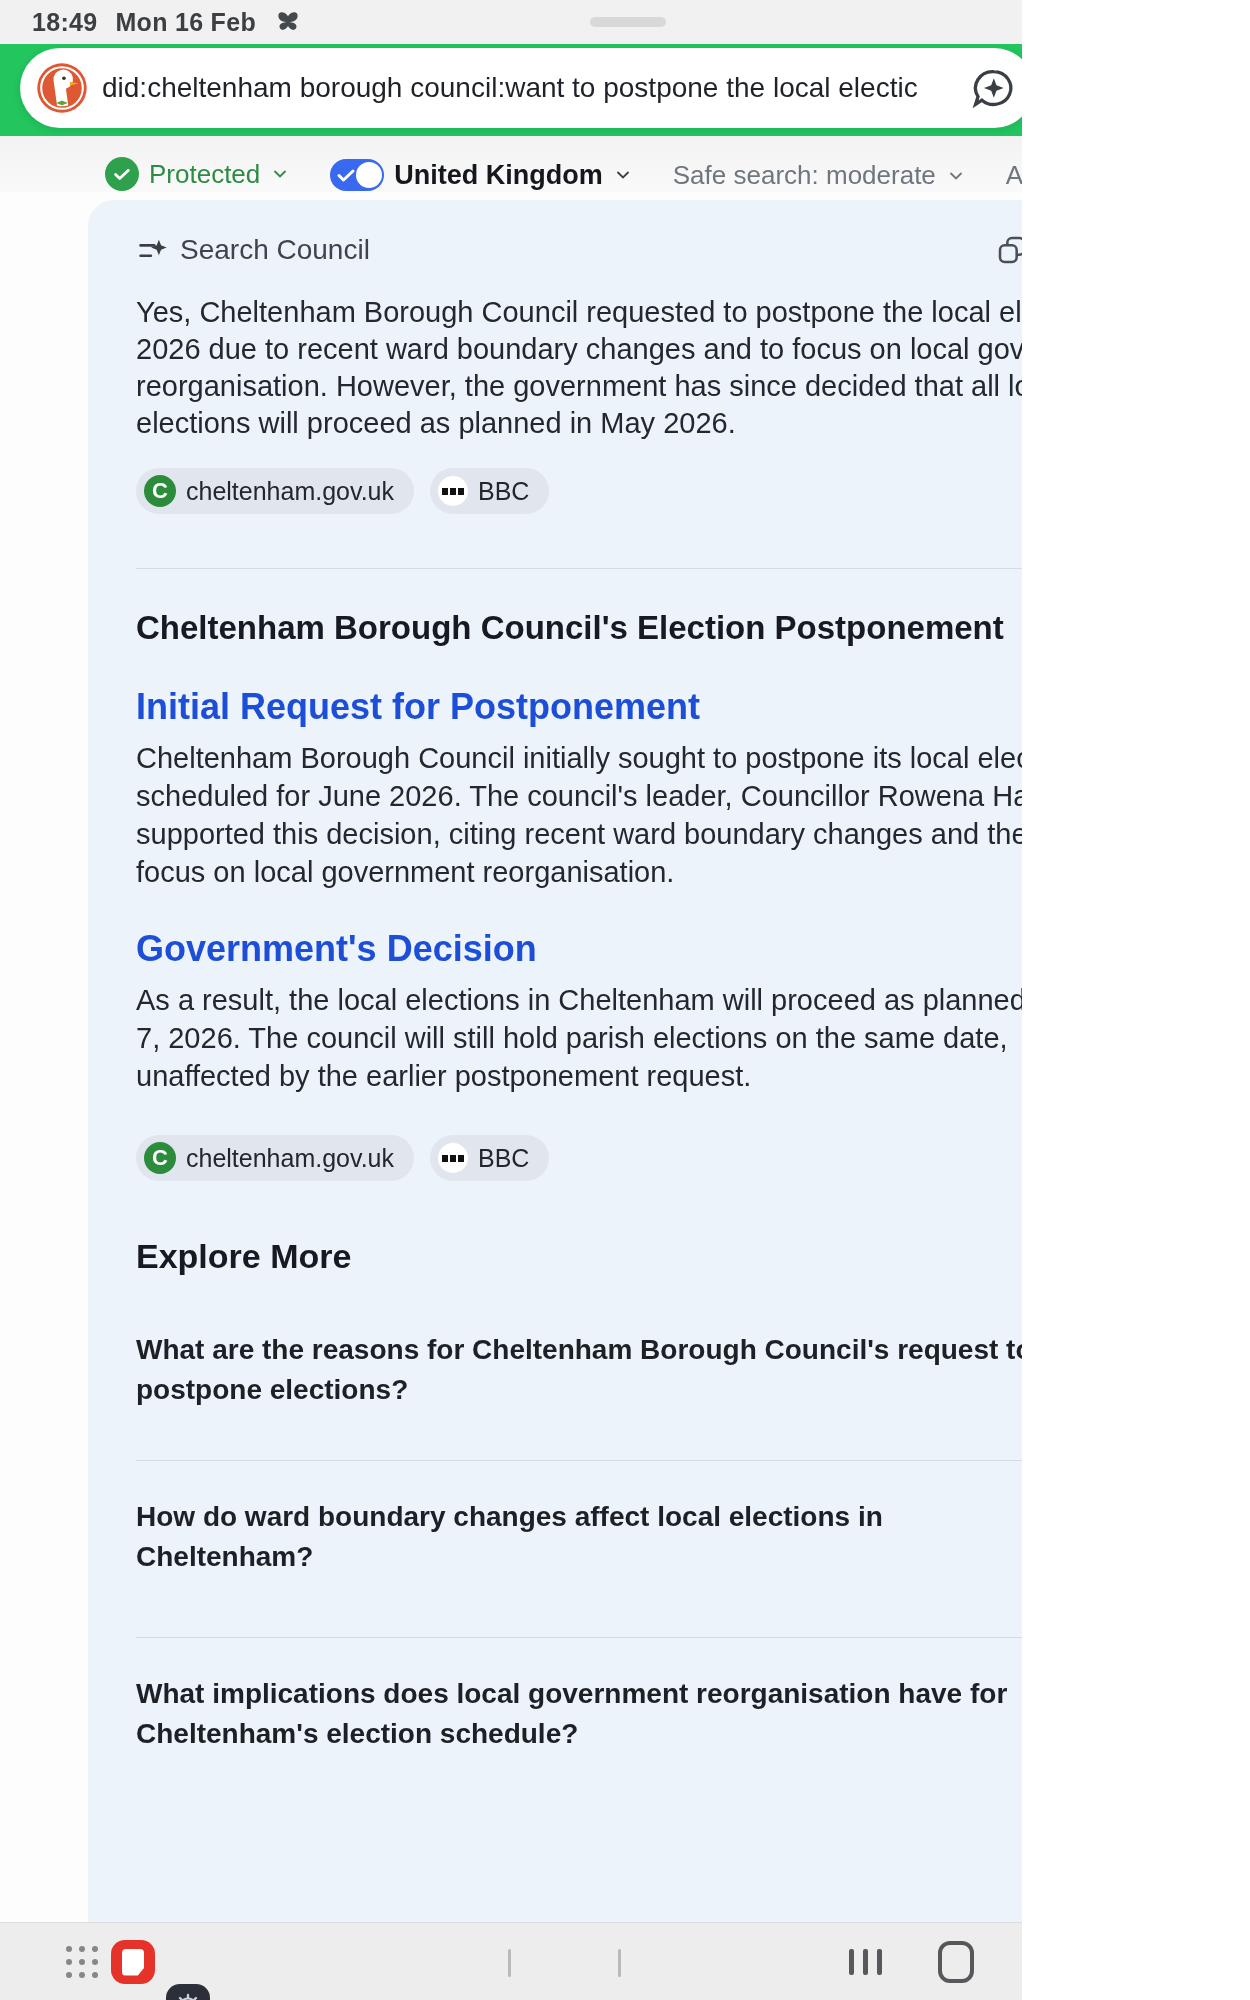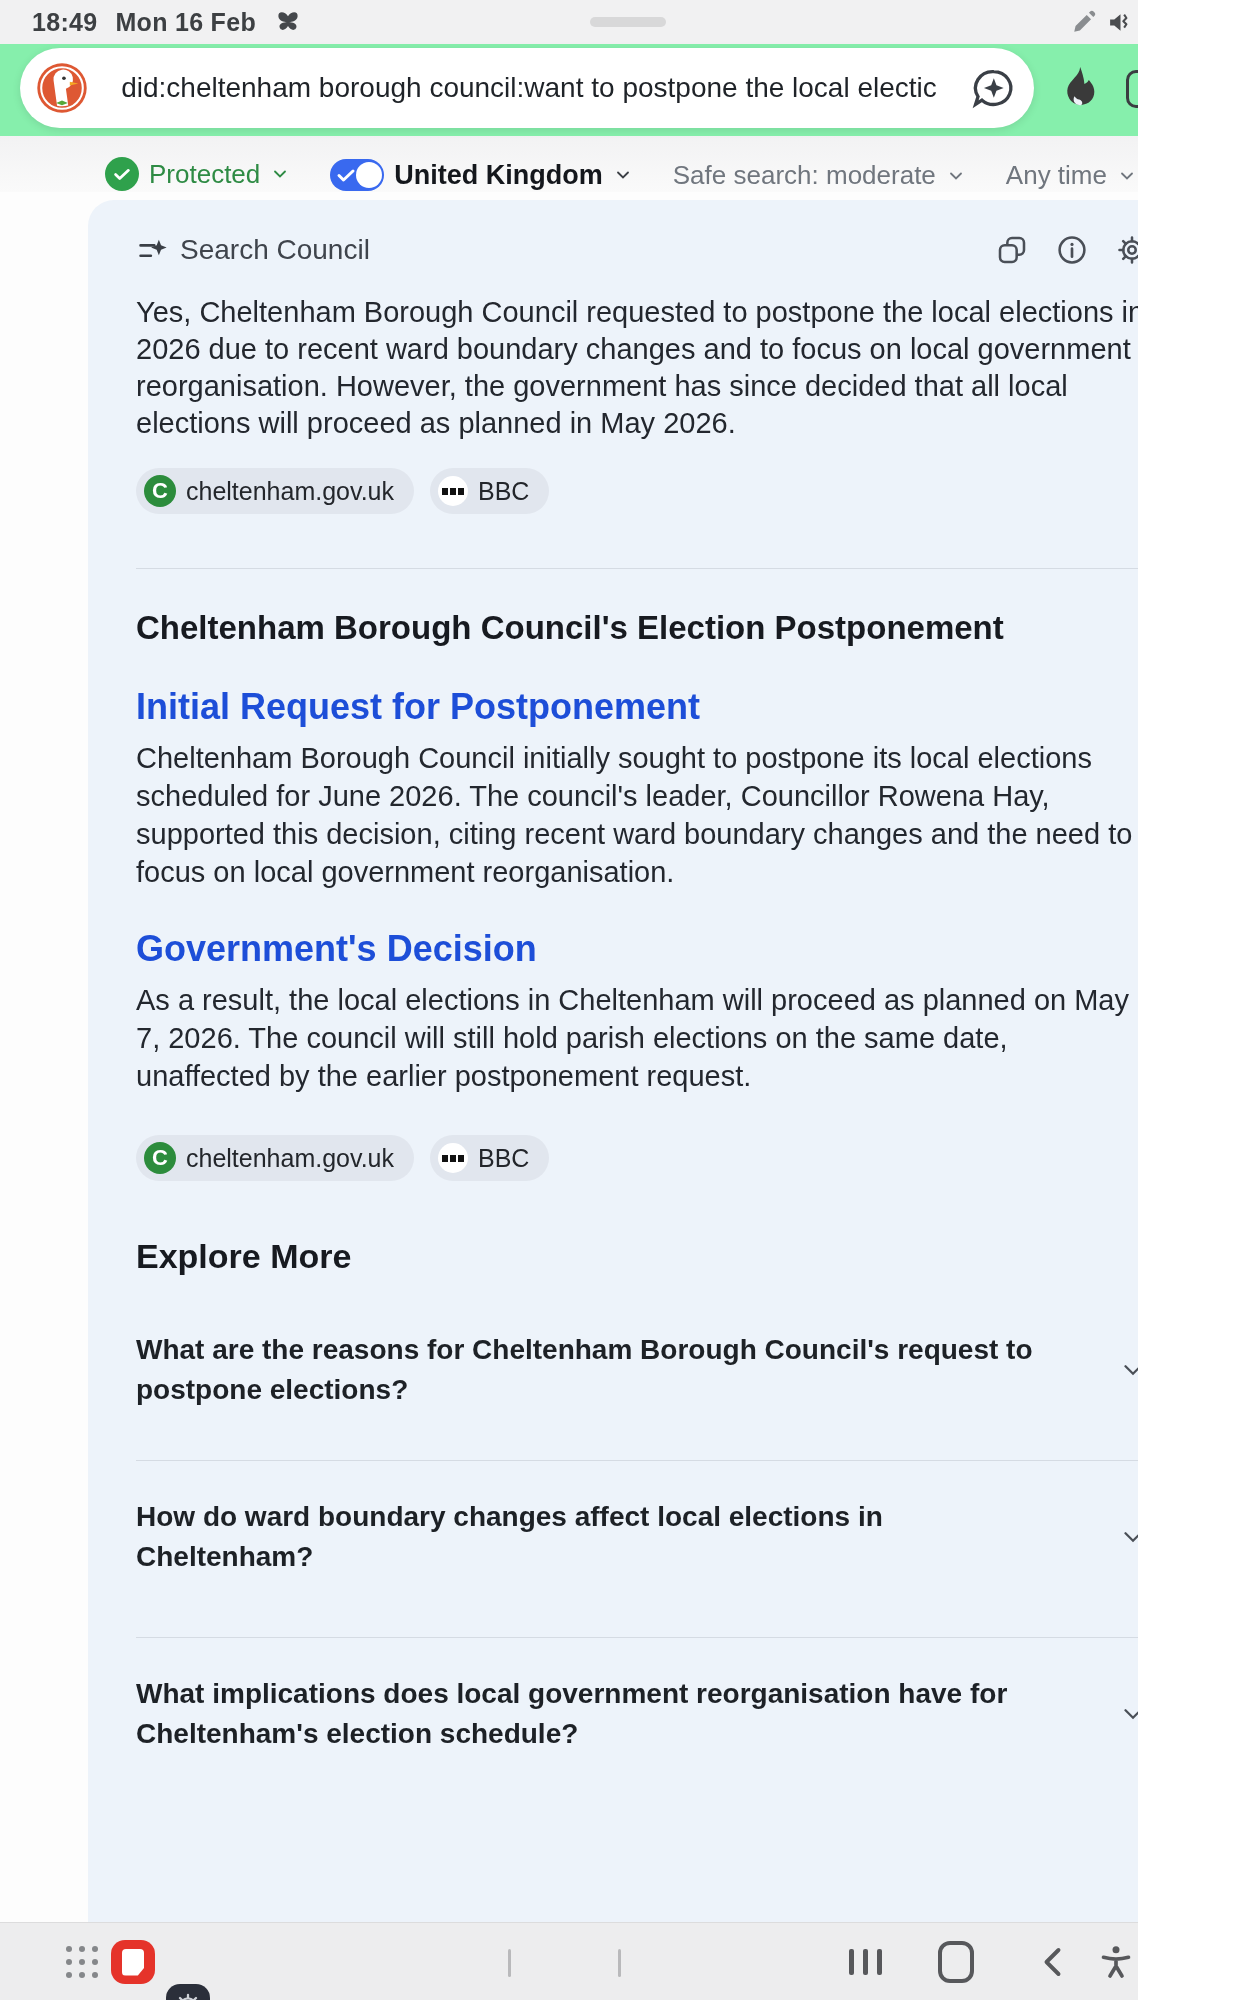--- a/index.html
+++ b/index.html
@@ -1,31 +1,31 @@
 <!DOCTYPE html>
 <html><head>
 <meta charset="utf-8">
 <style>
   html,body{margin:0;padding:0;background:#ffffff;}
   *{box-sizing:border-box;}
-  .screen{position:relative;width:1138px;height:2000px;background:#fdfdfd;overflow:hidden;
+  .screen{position:relative;width:1022px;height:2000px;background:#fdfdfd;overflow:hidden;
           font-family:"Liberation Sans","DejaVu Sans",sans-serif;color:#23272e;}
 
   
   .statusbar{position:absolute;left:0;top:0;width:1250px;height:44px;background:#f1f1f2;z-index:6;}
   .sb-left{position:absolute;left:32px;top:0;height:44px;display:flex;align-items:center;gap:18px;}
   .sb-time,.sb-date{font-size:25px;font-weight:700;color:#3d4043;letter-spacing:.3px;}
   .sb-butterfly{width:28px;height:28px;display:inline-flex;}
   .sb-pill{position:absolute;left:590px;top:17px;width:76px;height:10px;border-radius:5px;background:#d8d8d9;}
   .sb-right{position:absolute;right:16px;top:0;height:44px;display:flex;align-items:center;gap:10px;}
   .battery{min-width:48px;height:27px;border-radius:14px;background:#4a4c4f;color:#f0abfc;
            font-size:14px;font-weight:700;display:flex;align-items:center;justify-content:center;padding:0 8px;}
 
   
-  .toolbar{position:absolute;left:0;top:44px;width:1250px;height:92px;background:#86efac;z-index:6;text-align:center;}
+  .toolbar{position:absolute;left:0;top:44px;width:1250px;height:92px;background:#22c55e;z-index:6;}
   .urlpill{position:absolute;left:20px;top:4px;width:1014px;height:80px;background:#ffffff;border-radius:40px;
            box-shadow:0 2px 8px rgba(0,0,0,.10);display:flex;align-items:center;padding:0 18px 0 16px;gap:14px;}
   .query{flex:1;font-size:28px;color:#1f2328;white-space:nowrap;overflow:hidden;}
   .tb-icon{display:flex;align-items:center;justify-content:center;}
   .flame{position:absolute;left:1056px;top:20px;width:44px;height:48px;}
   .tabbox{position:absolute;left:1126px;top:26px;width:38px;height:38px;border:3.5px solid #3a3d41;border-radius:10px;
           display:flex;align-items:center;justify-content:center;font-size:22px;font-weight:700;color:#3a3d41;}
   .kebab{position:absolute;left:1198px;top:22px;width:20px;height:46px;display:flex;flex-direction:column;
          align-items:center;justify-content:center;gap:7px;}
   .kebab i{width:6px;height:6px;border-radius:50%;background:#3a3d41;}

